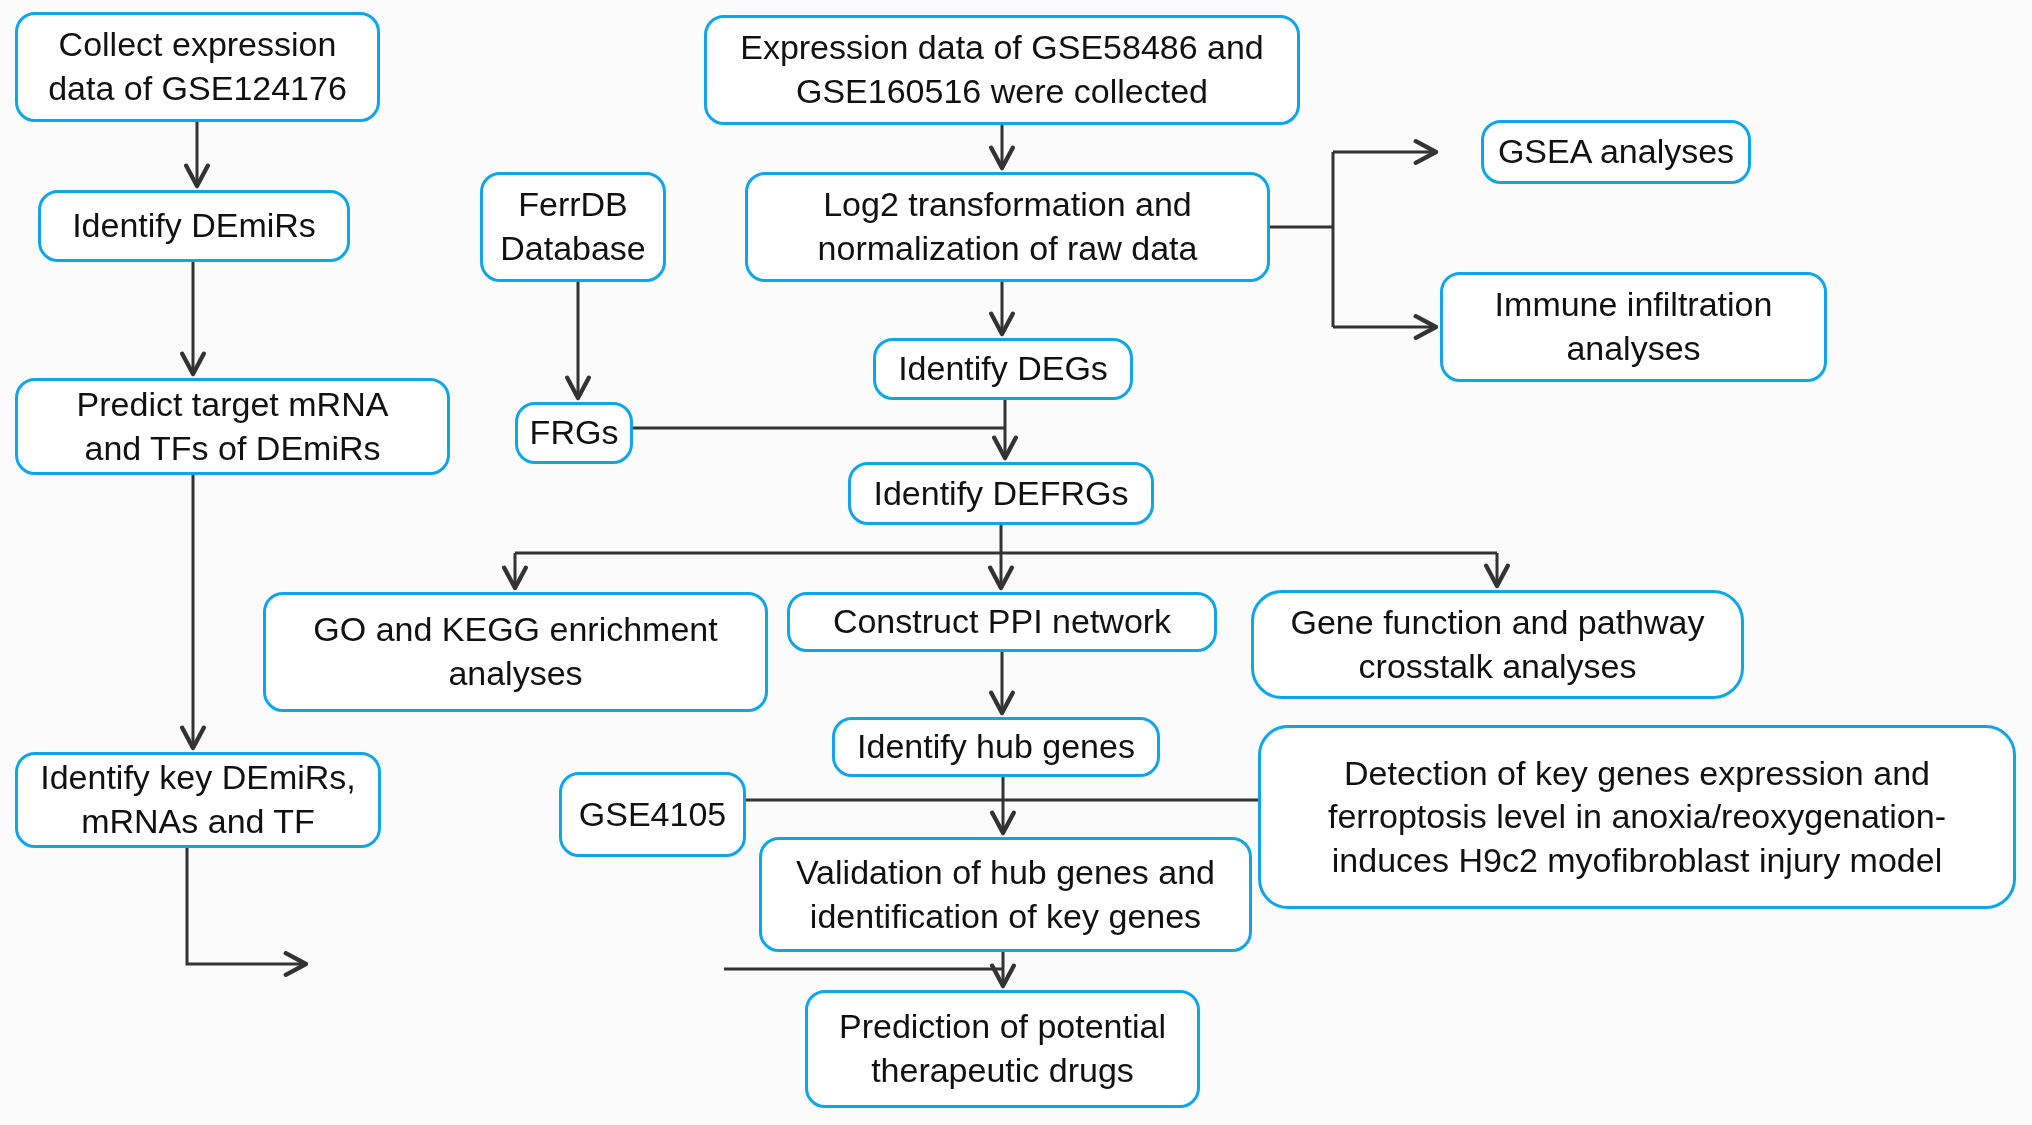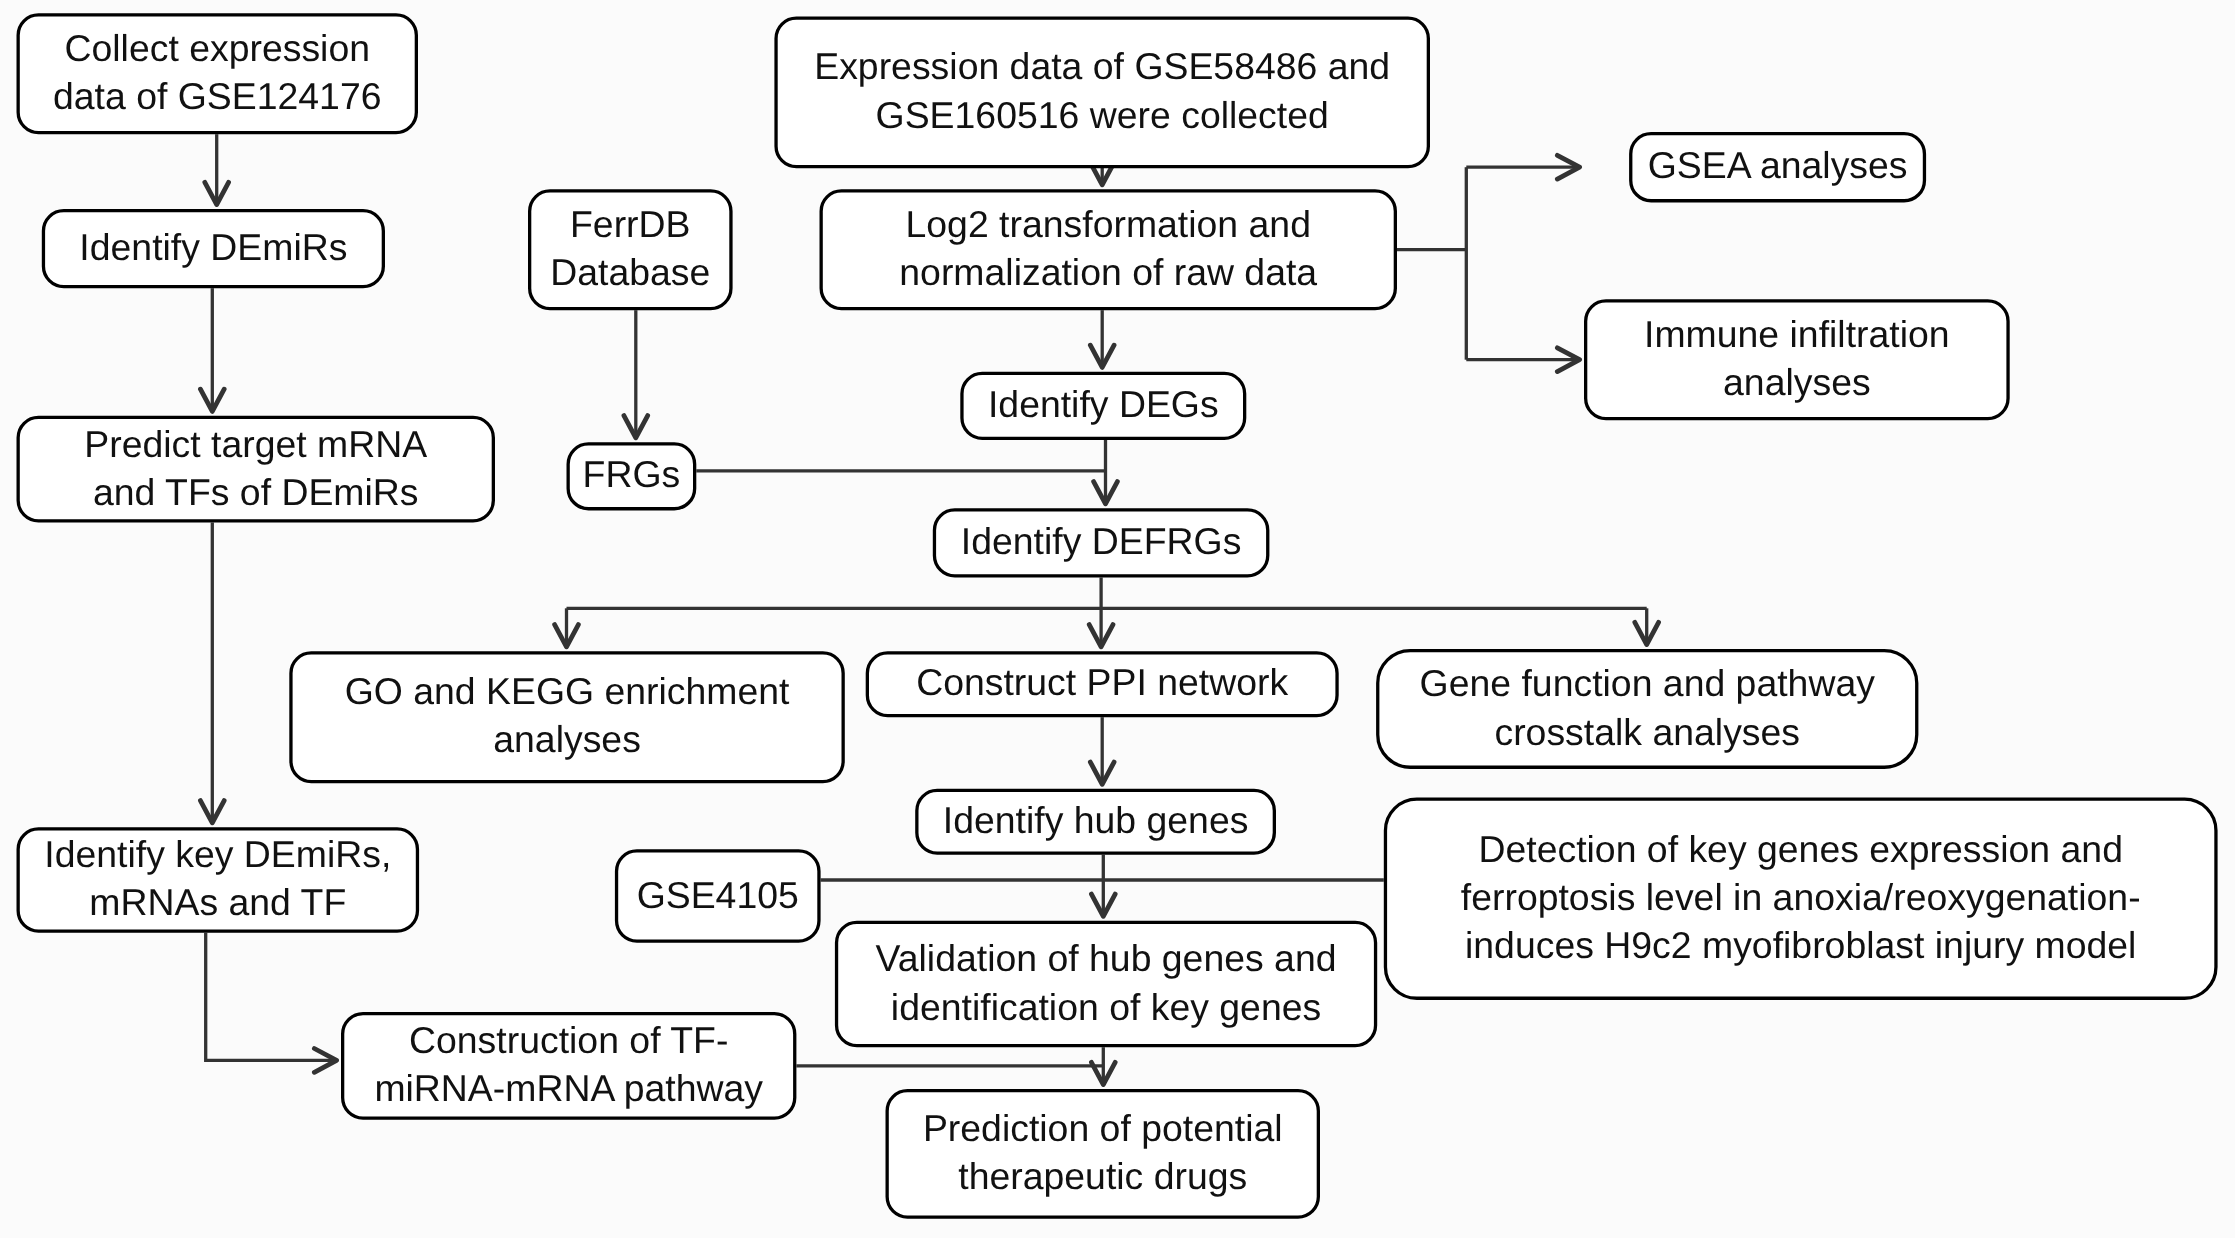--- a/index.html
+++ b/index.html
@@ -20,21 +20,21 @@
     position: absolute;
     left: 0;
     top: 0;
     z-index: 1;
   }
   .node {
     position: absolute;
     z-index: 2;
     box-sizing: border-box;
     background: #ffffff;
-    border: 3px solid #000000;
+    border: 3px solid #0ea5e9;
     border-radius: 20px;
     display: flex;
     align-items: center;
     justify-content: center;
     text-align: center;
     font-size: 34px;
     line-height: 1.28;
     white-space: pre-line;
     padding: 2px 6px;
   }
@@ -82,24 +82,22 @@
 data of GSE124176</div>
 
   <div class="node" style="left:38px; top:190px; width:312px; height:72px;">Identify DEmiRs</div>
 
   <div class="node" style="left:15px; top:378px; width:435px; height:97px;">Predict target mRNA
 and TFs of DEmiRs</div>
 
   <div class="node" style="left:15px; top:752px; width:366px; height:96px;">Identify key DEmiRs,
 mRNAs and TF</div>
 
-  <div class="node" style="left:310px; top:920px; width:414px; height:98px;">Construction of TF-
-miRNA-mRNA pathway</div>
 
-  <div class="node" style="left:704px; top:15px; width:596px; height:138px;">Expression data of GSE58486 and
+  <div class="node" style="left:704px; top:15px; width:596px; height:110px;">Expression data of GSE58486 and
 GSE160516 were collected</div>
 
   <div class="node" style="left:745px; top:172px; width:525px; height:110px;">Log2 transformation and
 normalization of raw data</div>
 
   <div class="node" style="left:480px; top:172px; width:186px; height:110px;">FerrDB
 Database</div>
 
   <div class="node" style="left:515px; top:402px; width:118px; height:62px;">FRGs</div>
 

